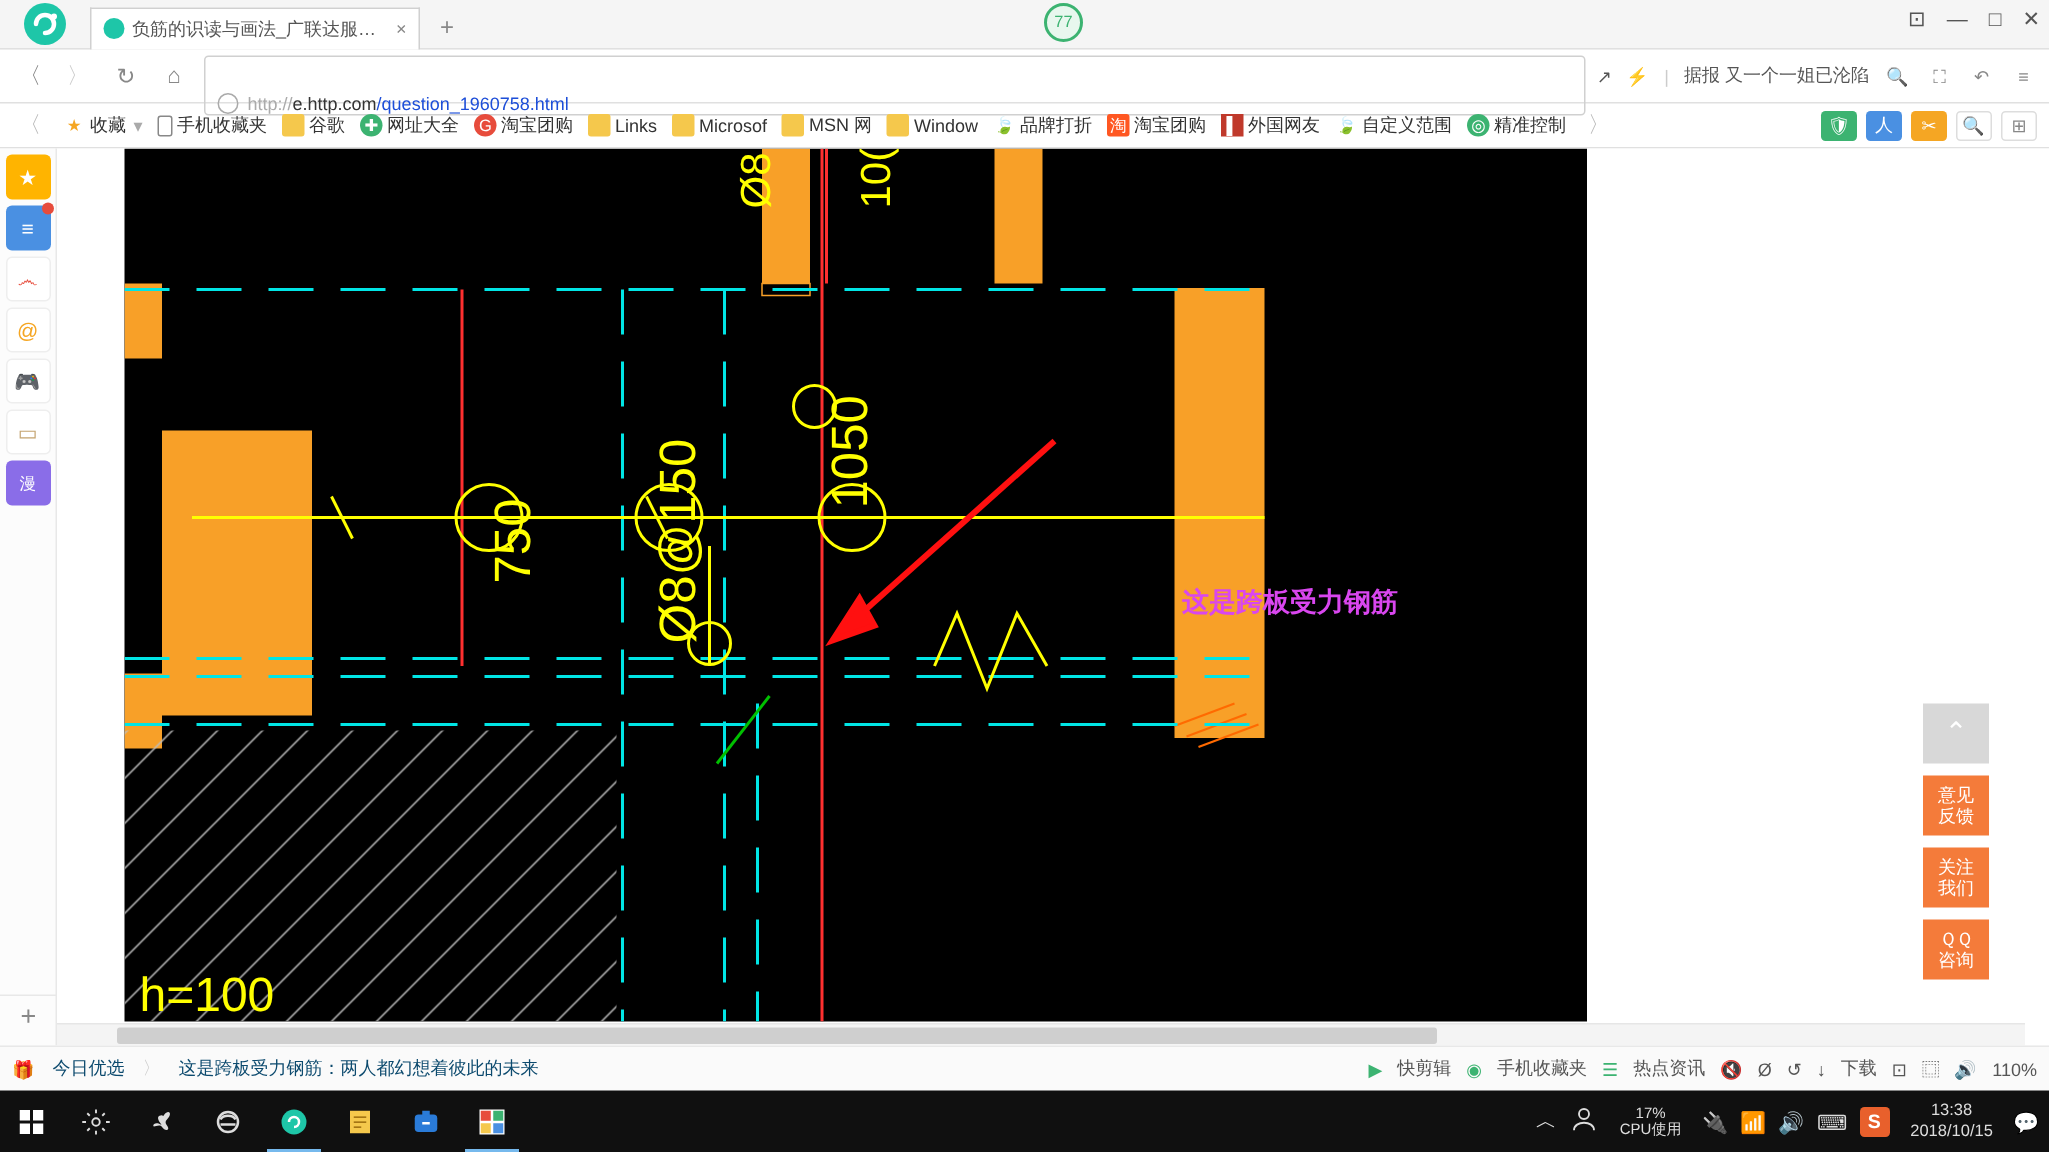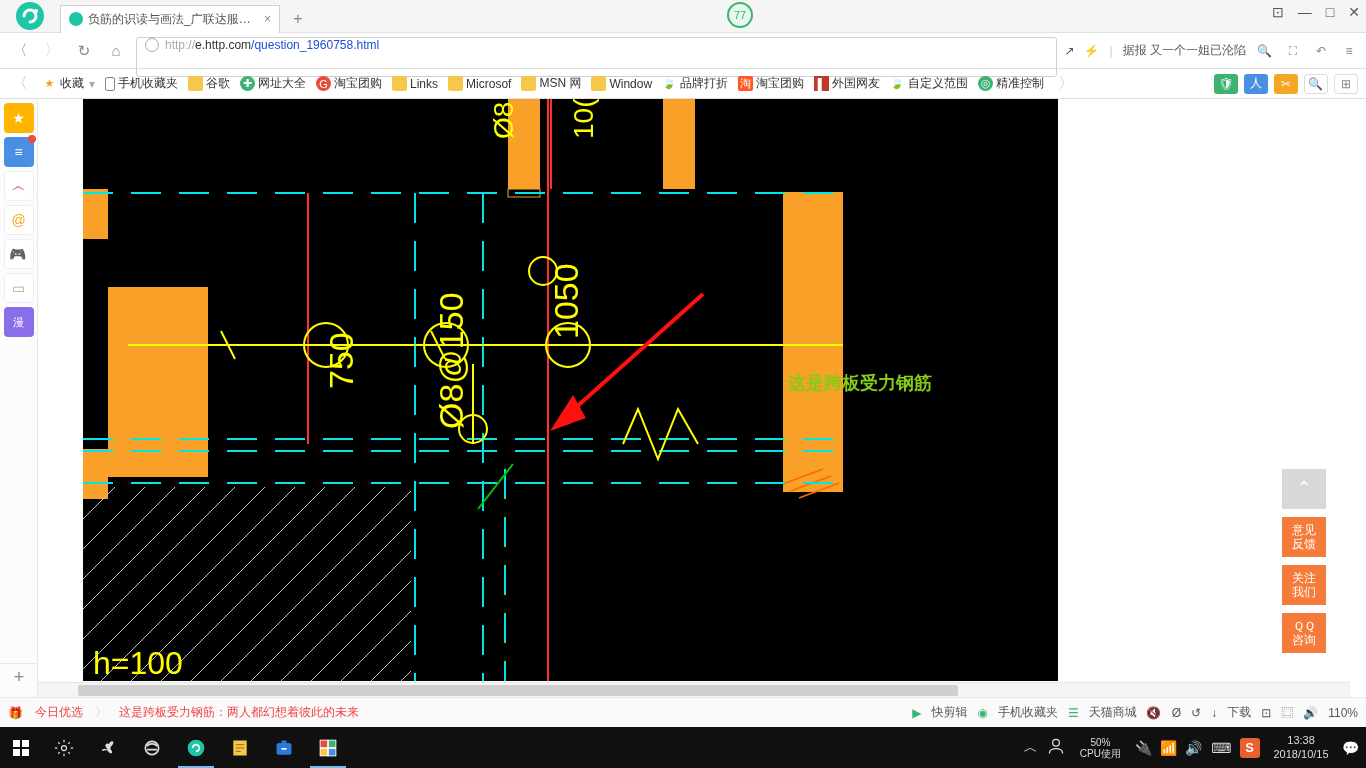--- a/index.html
+++ b/index.html
@@ -6,28 +6,28 @@
 html,body{width:1366px;height:768px;overflow:hidden;background:#fff;}
 
 .title-bar{height:33px;background:#f5f5f5;display:flex;align-items:center;position:relative;border-bottom:1px solid #e0e0e0;}
 .e-logo{width:60px;height:33px;display:flex;align-items:center;justify-content:center;}
 .e-logo svg{width:32px;height:32px;}
 .tab{height:28px;background:#fff;border:1px solid #d0d0d0;border-bottom:none;display:flex;align-items:center;padding:0 8px;margin-top:5px;max-width:220px;font-size:12px;color:#555;}
 .tab .favicon{width:14px;height:14px;border-radius:50%;background:#1ec6a8;margin-right:5px;flex-shrink:0;}
 .tab-title{white-space:nowrap;overflow:hidden;text-overflow:ellipsis;flex:1;}
 .tab .close{margin-left:6px;color:#888;cursor:pointer;}
 .new-tab{width:28px;height:28px;display:flex;align-items:center;justify-content:center;color:#888;font-size:16px;margin-left:4px;margin-top:5px;}
-.badge-77{position:absolute;left:727px;top:2px;}
+.badge-77{position:absolute;left:696px;top:2px;}
 .badge-77 .circ{width:26px;height:26px;border:2px solid #3cb371;border-radius:50%;display:flex;align-items:center;justify-content:center;font-size:11px;color:#3cb371;background:#e8f7ee;}
 .win-btns{position:absolute;right:6px;top:4px;display:flex;gap:14px;color:#555;}
 .win-btns span{font-size:14px;cursor:pointer;}
 
 .addr-bar{height:36px;display:flex;align-items:center;padding:0 8px;border-bottom:1px solid #e0e0e0;gap:8px;}
 .nav-btn{width:24px;height:24px;display:flex;align-items:center;justify-content:center;color:#888;font-size:15px;cursor:pointer;}
-.url-box{flex:1;height:40px;border:1px solid #d0d0d0;border-radius:3px;display:flex;align-items:flex-start;padding:0 8px;font-size:12px;color:#777;margin-top:12px;}
+.url-box{flex:1;height:40px;border:1px solid #d0d0d0;border-radius:3px;display:flex;align-items:flex-end;padding:0 8px;font-size:12px;color:#777;margin-top:12px;}
 .url-box .globe{width:14px;height:14px;border:1px solid #aaa;border-radius:50%;margin-right:6px;}
 .url-path{color:#333;}
 .addr-right{display:flex;align-items:center;gap:10px;font-size:12px;color:#555;}
 .addr-right .bolt{color:#5c5;}
 .addr-right .sep{color:#ccc;}
 .news-text{color:#555;}
 .icon-sm{width:18px;height:18px;display:inline-flex;align-items:center;justify-content:center;color:#888;}
 
 .bm-bar{height:30px;display:flex;align-items:center;padding:0 8px;border-bottom:1px solid #e0e0e0;gap:10px;font-size:12px;}
 .bm{display:flex;align-items:center;gap:3px;color:#333;cursor:pointer;white-space:nowrap;}
@@ -50,33 +50,33 @@
 .sb-ico.at{background:#fff;color:#f5a623;border:1px solid #eee;}
 .sb-ico.game{background:#fff;color:#e74c3c;border:1px solid #eee;}
 .sb-ico.box{background:#fff;color:#c5a572;border:1px solid #eee;}
 .sb-ico.manhua{background:#8a6de8;color:#fff;font-size:11px;}
 .sb-add{position:absolute;bottom:6px;left:0;width:38px;height:28px;display:flex;align-items:center;justify-content:center;color:#888;font-size:18px;border-top:1px solid #e8e8e8;}
 
 .viewport{position:absolute;left:38px;top:99px;right:0;height:598px;background:#fff;overflow:hidden;}
 .cad-wrap{position:absolute;left:45px;top:0;width:975px;height:582px;background:#000;}
 
 .cad-wrap svg{width:100%;height:100%;}
-.annot1{position:absolute;left:705px;top:272px;color:#84cc16;font-weight:bold;font-size:18px;font-family:Liberation Mono, monospace;}
+.annot1{position:absolute;left:705px;top:290px;color:#d946ef;font-weight:bold;font-size:18px;font-family:Liberation Mono, monospace;}
 .annot2{position:absolute;left:795px;top:318px;color:#ff2020;font-weight:bold;font-size:18px;font-family:SimSun,serif;white-space:nowrap;}
 
 .float-btns{position:absolute;right:40px;top:370px;display:flex;flex-direction:column;gap:8px;}
 .fbtn{width:44px;height:40px;background:#f47b3a;color:#fff;font-size:12px;display:flex;align-items:center;justify-content:center;text-align:center;line-height:1.2;cursor:pointer;}
 .fbtn.top{background:#d8d8d8;font-size:18px;}
 
 .hscroll{position:absolute;bottom:0;left:0;right:16px;height:15px;background:#f4f4f4;border-top:1px solid #e6e6e6;}
 .hscroll .thumb{position:absolute;left:40px;width:880px;top:2px;height:11px;background:#cfcfcf;border-radius:2px;}
 
 .status{position:absolute;left:0;top:697px;right:0;height:30px;background:#fafafa;border-top:1px solid #e8e8e8;display:flex;align-items:center;font-size:12px;color:#555;padding:0 8px;gap:12px;}
 .status .gift{color:#f5a623;}
-.status .slink{color:#ef4444;}
+.status .slink{color:#0c4a6e;}
 .status .r{margin-left:auto;display:flex;align-items:center;gap:10px;}
 .status .r .ico{color:#3cb371;}
 .zoom{color:#555;}
 
 .taskbar{position:absolute;left:0;bottom:0;right:0;height:41px;background:#101010;display:flex;align-items:center;color:#fff;font-size:12px;}
 .tb-start{width:42px;height:41px;display:flex;align-items:center;justify-content:center;}
 .tb-start svg{width:16px;height:16px;}
 .tb-search{flex:0 0 337px;height:41px;background:#1e1e1e;display:flex;align-items:center;padding:0 10px;color:#bbb;gap:10px;border-right:1px solid #333;}
 .tb-search .cortana{width:18px;height:18px;border:2px solid #bbb;border-radius:50%;}
 .tb-apps{display:flex;align-items:center;height:41px;}
@@ -318,21 +318,21 @@
   <span class="gift">🎁</span>
   <span class="slink">今日优选</span>
   <span style="color:#ccc">〉</span>
   <span class="slink">这是跨板受力钢筋：两人都幻想着彼此的未来</span>
   <div class="r">
     <span class="ico">▶</span>
       <span>快剪辑</span>
     <span class="ico">◉</span>
       <span>手机收藏夹</span>
     <span class="ico">☰</span>
-      <span>天猫商城</span>
+      <span>热点资讯</span>
     <span>🔇</span>
     <span>Ø</span>
     <span>↺</span>
     <span>↓</span>
       <span>下载</span>
     <span>⊡</span>
     <span>⿴</span>
     <span>🔊</span>
     <span class="zoom">110%</span>
   </div>
@@ -394,21 +394,21 @@
         </svg>
       </div>
   </div>
   <div class="tb-tray">
     <span class="tray-ico">︿</span>
     <span class="tray-ico"><svg viewBox="0 0 24 24" fill="none" stroke="#ddd" stroke-width="1.5">
           <circle cx="12" cy="8" r="4"></circle>
           <path d="M4 21c0-4 4-6 8-6s8 2 8 6"></path>
         </svg></span>
     <div class="cpu">
-      <span>50%</span>
+      <span>17%</span>
       <span>CPU使用</span>
     </div>
     <span class="tray-ico">🔌</span>
     <span class="tray-ico">📶</span>
     <span class="tray-ico">🔊</span>
     <span class="tray-ico">⌨</span>
     <span class="tray-ico">
         <span class="orange-sq">S</span>
       </span>
     <div class="clock">

